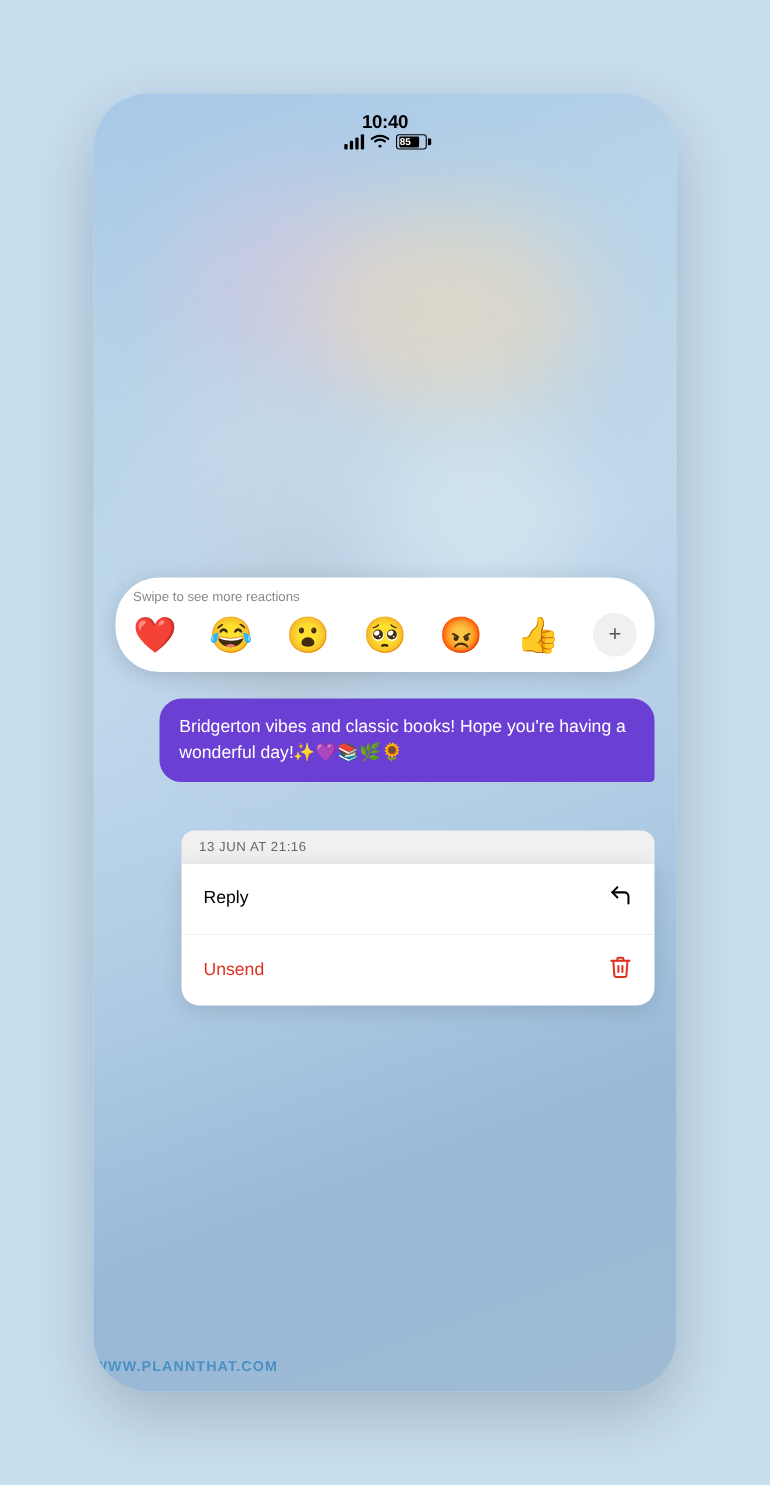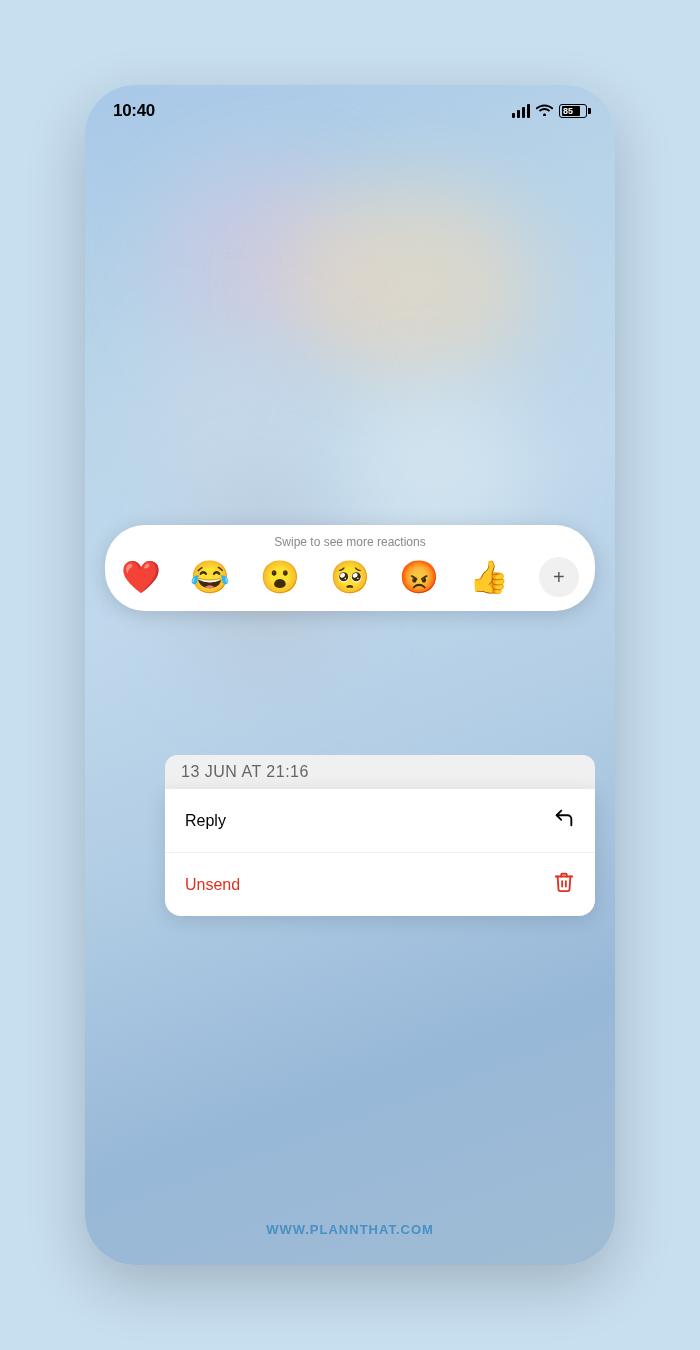--- a/index.html
+++ b/index.html
@@ -59,20 +59,21 @@
     }
 
     
     .status-bar {
       position: relative;
       z-index: 10;
       display: flex;
       justify-content: space-between;
       align-items: center;
       padding: 16px 28px 8px;
+      flex-direction: column;
     }
 
     .status-time {
       font-size: 17px;
       font-weight: 700;
       color: #000;
       letter-spacing: -0.3px;
     }
 
     .status-icons {
@@ -147,21 +148,20 @@
     }
 
     .reaction-bar {
       background: white;
       border-radius: 40px;
       padding: 10px 16px 14px;
       box-shadow: 0 4px 20px rgba(0,0,0,0.15);
     }
 
     .reaction-label {
-      text-align: center;
       font-size: 12px;
       color: #888;
       margin-bottom: 8px;
     }
 
     .reaction-emojis {
       display: flex;
       align-items: center;
       justify-content: space-between;
       gap: 4px;
@@ -205,21 +205,21 @@
 
     
     .context-menu-container {
       position: absolute;
       top: 670px;
       left: 80px;
       right: 20px;
     }
 
     .context-timestamp {
-      font-size: 16px;
+      font-size: 12px;
       color: #666;
       padding: 8px 16px;
       background: #f0f0f0;
       border-radius: 12px 12px 0 0;
       letter-spacing: 0.5px;
       font-weight: 500;
     }
 
     .context-menu {
       background: white;
@@ -261,24 +261,24 @@
 
     
     .icon-svg {
       width: 22px;
       height: 22px;
     }
 
     
     .website-url {
       position: absolute;
-      bottom: 28px;
+      bottom: 16px;
       left: 0;
       right: 0;
-      text-align: center;
+      text-align: left;
       font-size: 13px;
       font-weight: 600;
       color: #4a90c4;
       letter-spacing: 1px;
     }
   </style>
 </head>
 <body>
 
 <div class="phone-frame">
@@ -321,20 +321,25 @@
         <span class="reaction-emoji">😂</span>
         <span class="reaction-emoji">😮</span>
         <span class="reaction-emoji">🥺</span>
         <span class="reaction-emoji">😡</span>
         <span class="reaction-emoji">👍</span>
         <div class="reaction-more">+</div>
       </div>
     </div>
   </div>
 
+  <div class="message-bubble-container">
+    <div class="message-bubble">
+      <span>Bridgerton vibes and classic books! Hope you're having a wonderful day!✨💜📚🌿🌻</span>
+    </div>
+  </div>
 
   <div class="context-menu-container">
     <div class="context-timestamp">13 JUN AT 21:16</div>
     <div class="context-menu">
 
       <div class="context-menu-item">
         <span class="context-menu-label">Reply</span>
         <span class="context-menu-icon">
           <svg class="icon-svg" viewBox="0 0 24 24" fill="none" stroke="black" stroke-width="2" stroke-linecap="round" stroke-linejoin="round">
             <polyline points="9 14 4 9 9 4"></polyline>

